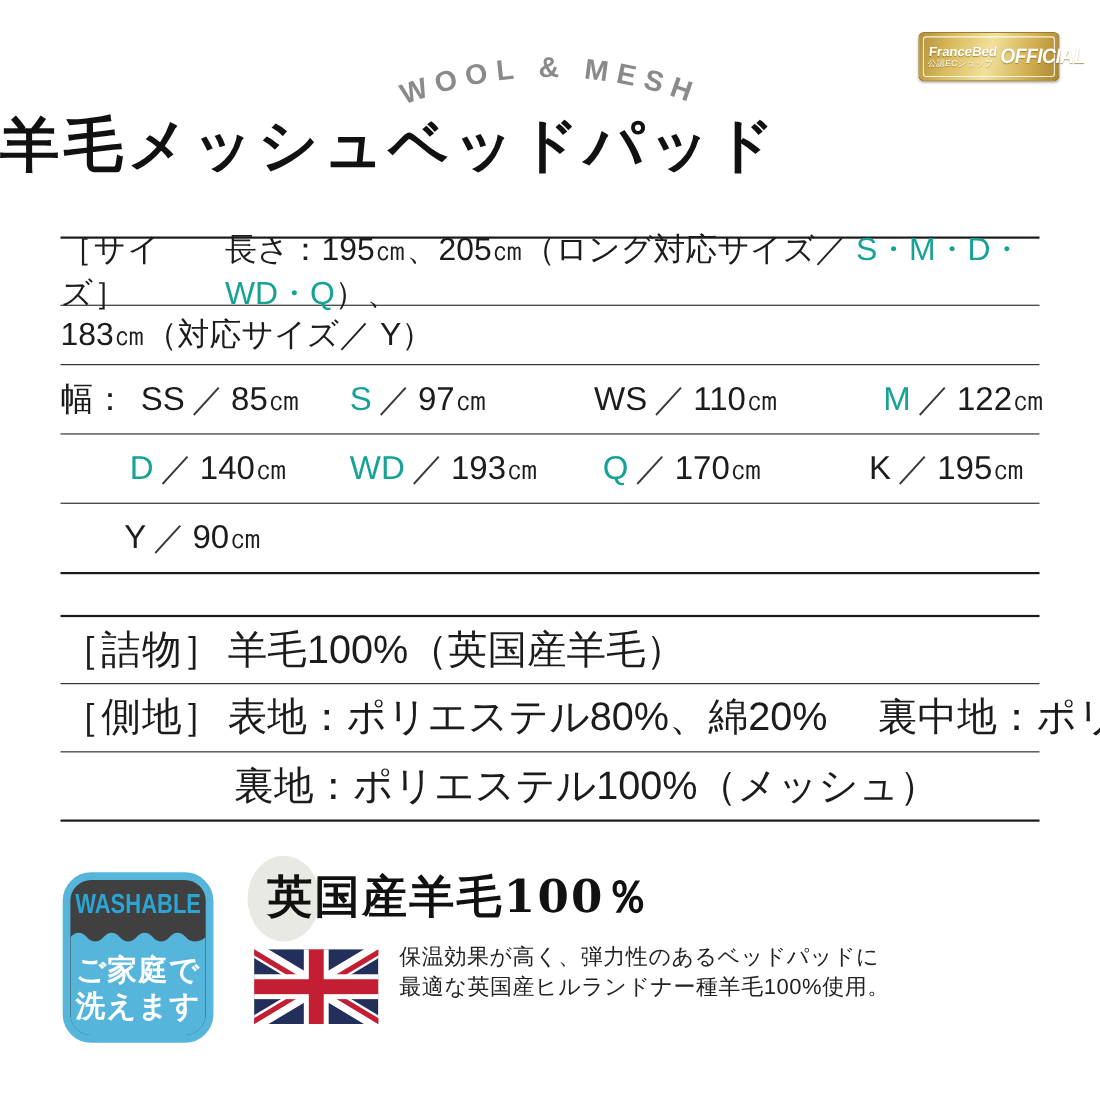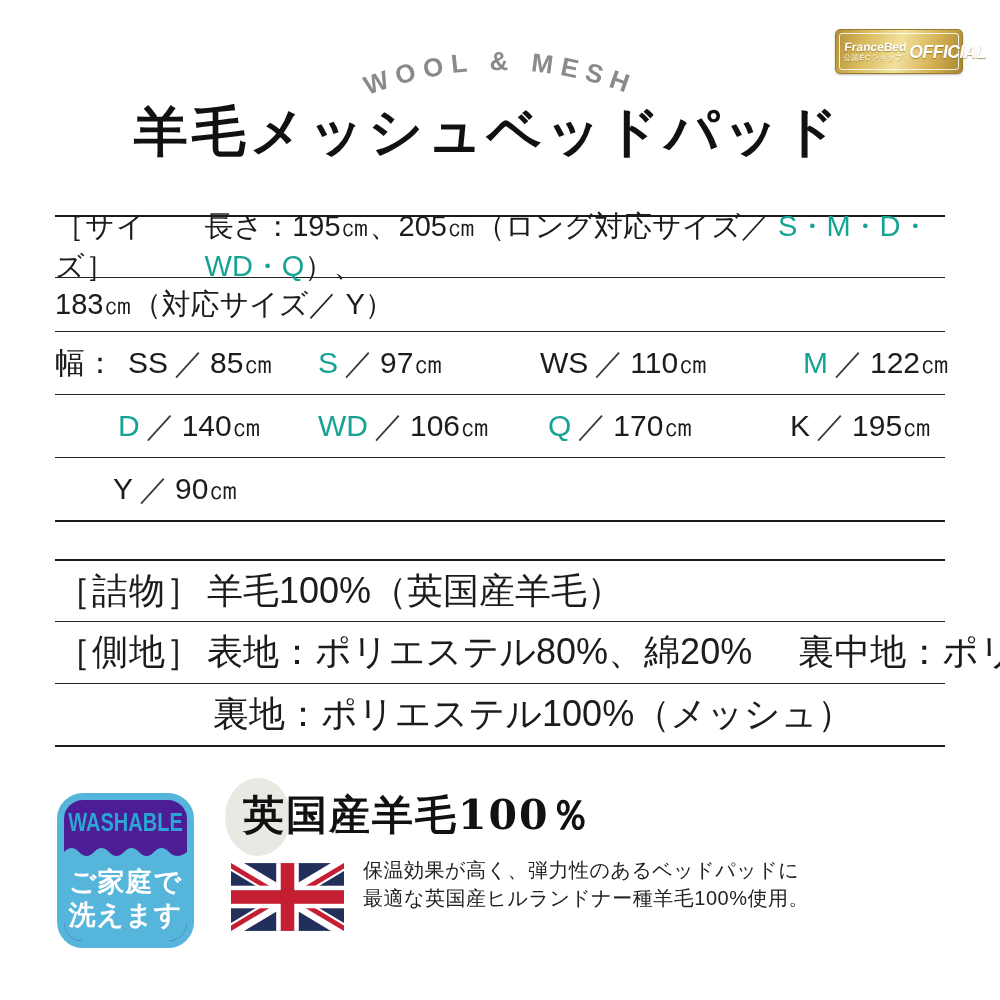--- a/index.html
+++ b/index.html
@@ -2,21 +2,21 @@
 <html><head>
 <meta charset="utf-8">
 <style>
   * { margin:0; padding:0; box-sizing:border-box; }
   body { width:1000px; height:1000px; background:#ffffff; font-family:"Liberation Sans","DejaVu Sans",sans-serif; }
   .sheet { position:relative; width:1000px; height:1000px; background:#fff; overflow:hidden; color:#1c1c1c; }
 
   
   .arc-wrap { position:absolute; top:22px; left:300px; width:400px; height:100px; }
   .arc-wrap text { font-family:"Liberation Sans",sans-serif; font-size:26px; font-weight:bold; fill:#8a8a8a; letter-spacing:7.5px; }
-  .main-title { position:absolute; top:96px; left:0; width:976px; text-align:center;
+  .main-title { position:absolute; top:96px; left:0; width:976px; text-align:left;
     font-family:"DejaVu Serif","Liberation Serif",serif; font-size:54px; font-weight:600;
     letter-spacing:4px; color:#111; }
 
   .official-badge { position:absolute; top:29px; right:37px; width:128px; height:45px;
     border-radius:5px; border:1px solid #9a7d2c;
     background:linear-gradient(105deg,#b3903a 0%,#d9b95c 22%,#f2e19c 50%,#d2ae50 78%,#a88631 100%);
     display:flex; align-items:center; justify-content:center; box-shadow:0 1px 2px rgba(0,0,0,.25); }
   .official-badge .inner { width:120px; height:37px; border:1px solid rgba(255,255,255,.85); border-radius:3px;
     display:flex; align-items:center; justify-content:space-between; padding:2px 4px; }
   .ob-left { display:flex; flex-direction:column; line-height:1.05; transform:skewX(-6deg); }
@@ -39,21 +39,21 @@
   .spacer { height:37px; }
   .mrow { height:62px; display:flex; align-items:center; font-size:36px; }
   .mlabel { width:152px; flex:0 0 152px; letter-spacing:1px; }
   .mvalue { white-space:nowrap; }
   .indent158 { padding-left:158px;text-align:center; }
   .size-label { letter-spacing:1px; margin-right:22px; }
   .wlabel { position:absolute; left:0; top:50%; transform:translateY(-50%); }
 
   
   .wash-badge { position:absolute; left:57px; top:793px; width:137px; height:155px;
-    border:7px solid #55b5da; border-radius:26px; background:#4c1d95; overflow:hidden; }
+    border:7px solid #55b5da; border-radius:26px; background:#404040; overflow:hidden; }
   .wash-top { position:absolute; top:0; left:0; width:100%; height:44px; display:flex; align-items:center; justify-content:center; }
   .wash-title { color:#2aa5d4; font-weight:bold; font-size:25px; transform:scaleX(.8); white-space:nowrap; letter-spacing:0; }
   .wash-bottom-svg { position:absolute; left:0; bottom:0; width:123px; height:99px; display:block; }
   .wash-text { position:absolute; left:0; bottom:8px; width:123px; text-align:center; color:#fff;
     font-weight:bold; font-size:27px; line-height:1.25; letter-spacing:1px;margin-top:28px; }
 
   .feature-circle { position:absolute; left:225px; top:778px; width:66px; height:78px; border-radius:50%; background:#e9e9e4; }
   .feature-heading { position:absolute; left:243px; top:788px; font-family:"DejaVu Serif","Liberation Serif",serif;
     font-size:41px; font-weight:600; letter-spacing:2px; color:#111; }
   .uk-flag { position:absolute; left:231px; top:862px; width:113px; height:70px; display:block; }
@@ -97,21 +97,21 @@
     <div class="wrow rule">
       <span class="wlabel">幅：</span>
       <span class="wcell" style="left:73px"><span>SS</span><span class="slash">／</span><span>85㎝</span></span>
       <span class="wcell" style="left:263px"><span class="teal">S</span><span class="slash">／</span><span>97㎝</span></span>
       <span class="wcell" style="left:485px"><span>WS</span><span class="slash">／</span><span>110㎝</span></span>
       <span class="wcell" style="left:748px"><span class="teal">M</span><span class="slash">／</span><span>122㎝</span></span>
     </div>
 
     <div class="wrow rule">
       <span class="wcell" style="left:63px"><span class="teal">D</span><span class="slash">／</span><span>140㎝</span></span>
-      <span class="wcell" style="left:263px"><span class="teal">WD</span><span class="slash">／</span><span>106㎝</span></span>
+      <span class="wcell" style="left:263px"><span class="teal">WD</span><span class="slash">／</span><span>193㎝</span></span>
       <span class="wcell" style="left:493px"><span class="teal">Q</span><span class="slash">／</span><span>170㎝</span></span>
       <span class="wcell" style="left:735px"><span>K</span><span class="slash">／</span><span>195㎝</span></span>
     </div>
 
     <div class="wrow rule">
       <span class="wcell" style="left:58px"><span>Y</span><span class="slash">／</span><span>90㎝</span></span>
     </div>
 
     <div class="rule-heavy"></div>
     <div class="spacer"></div>

